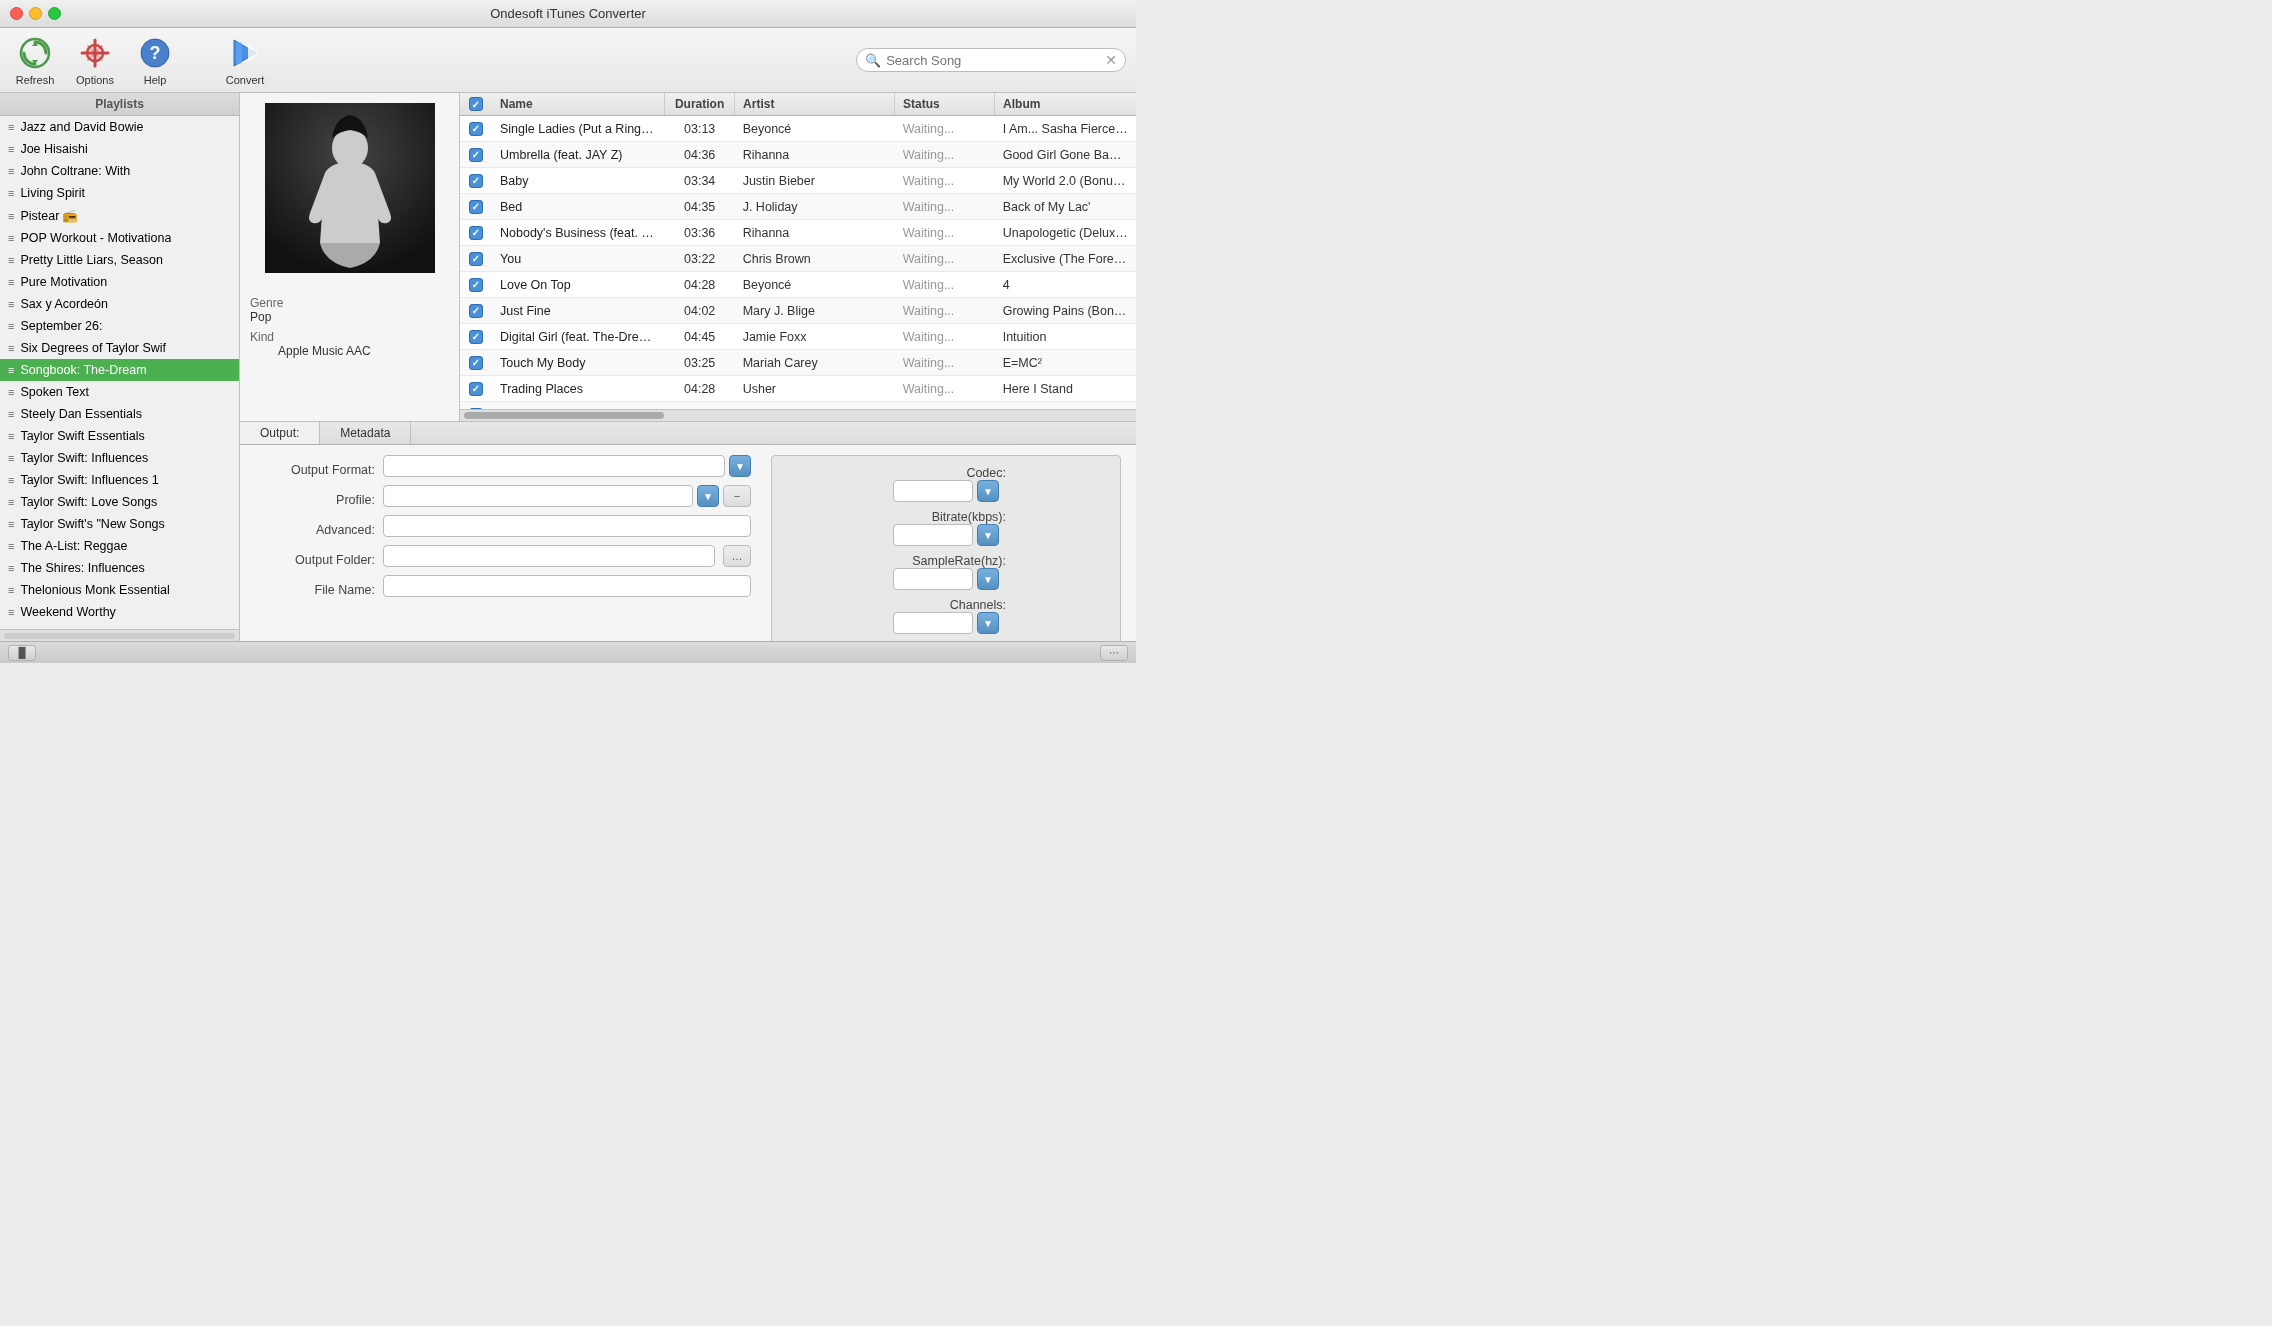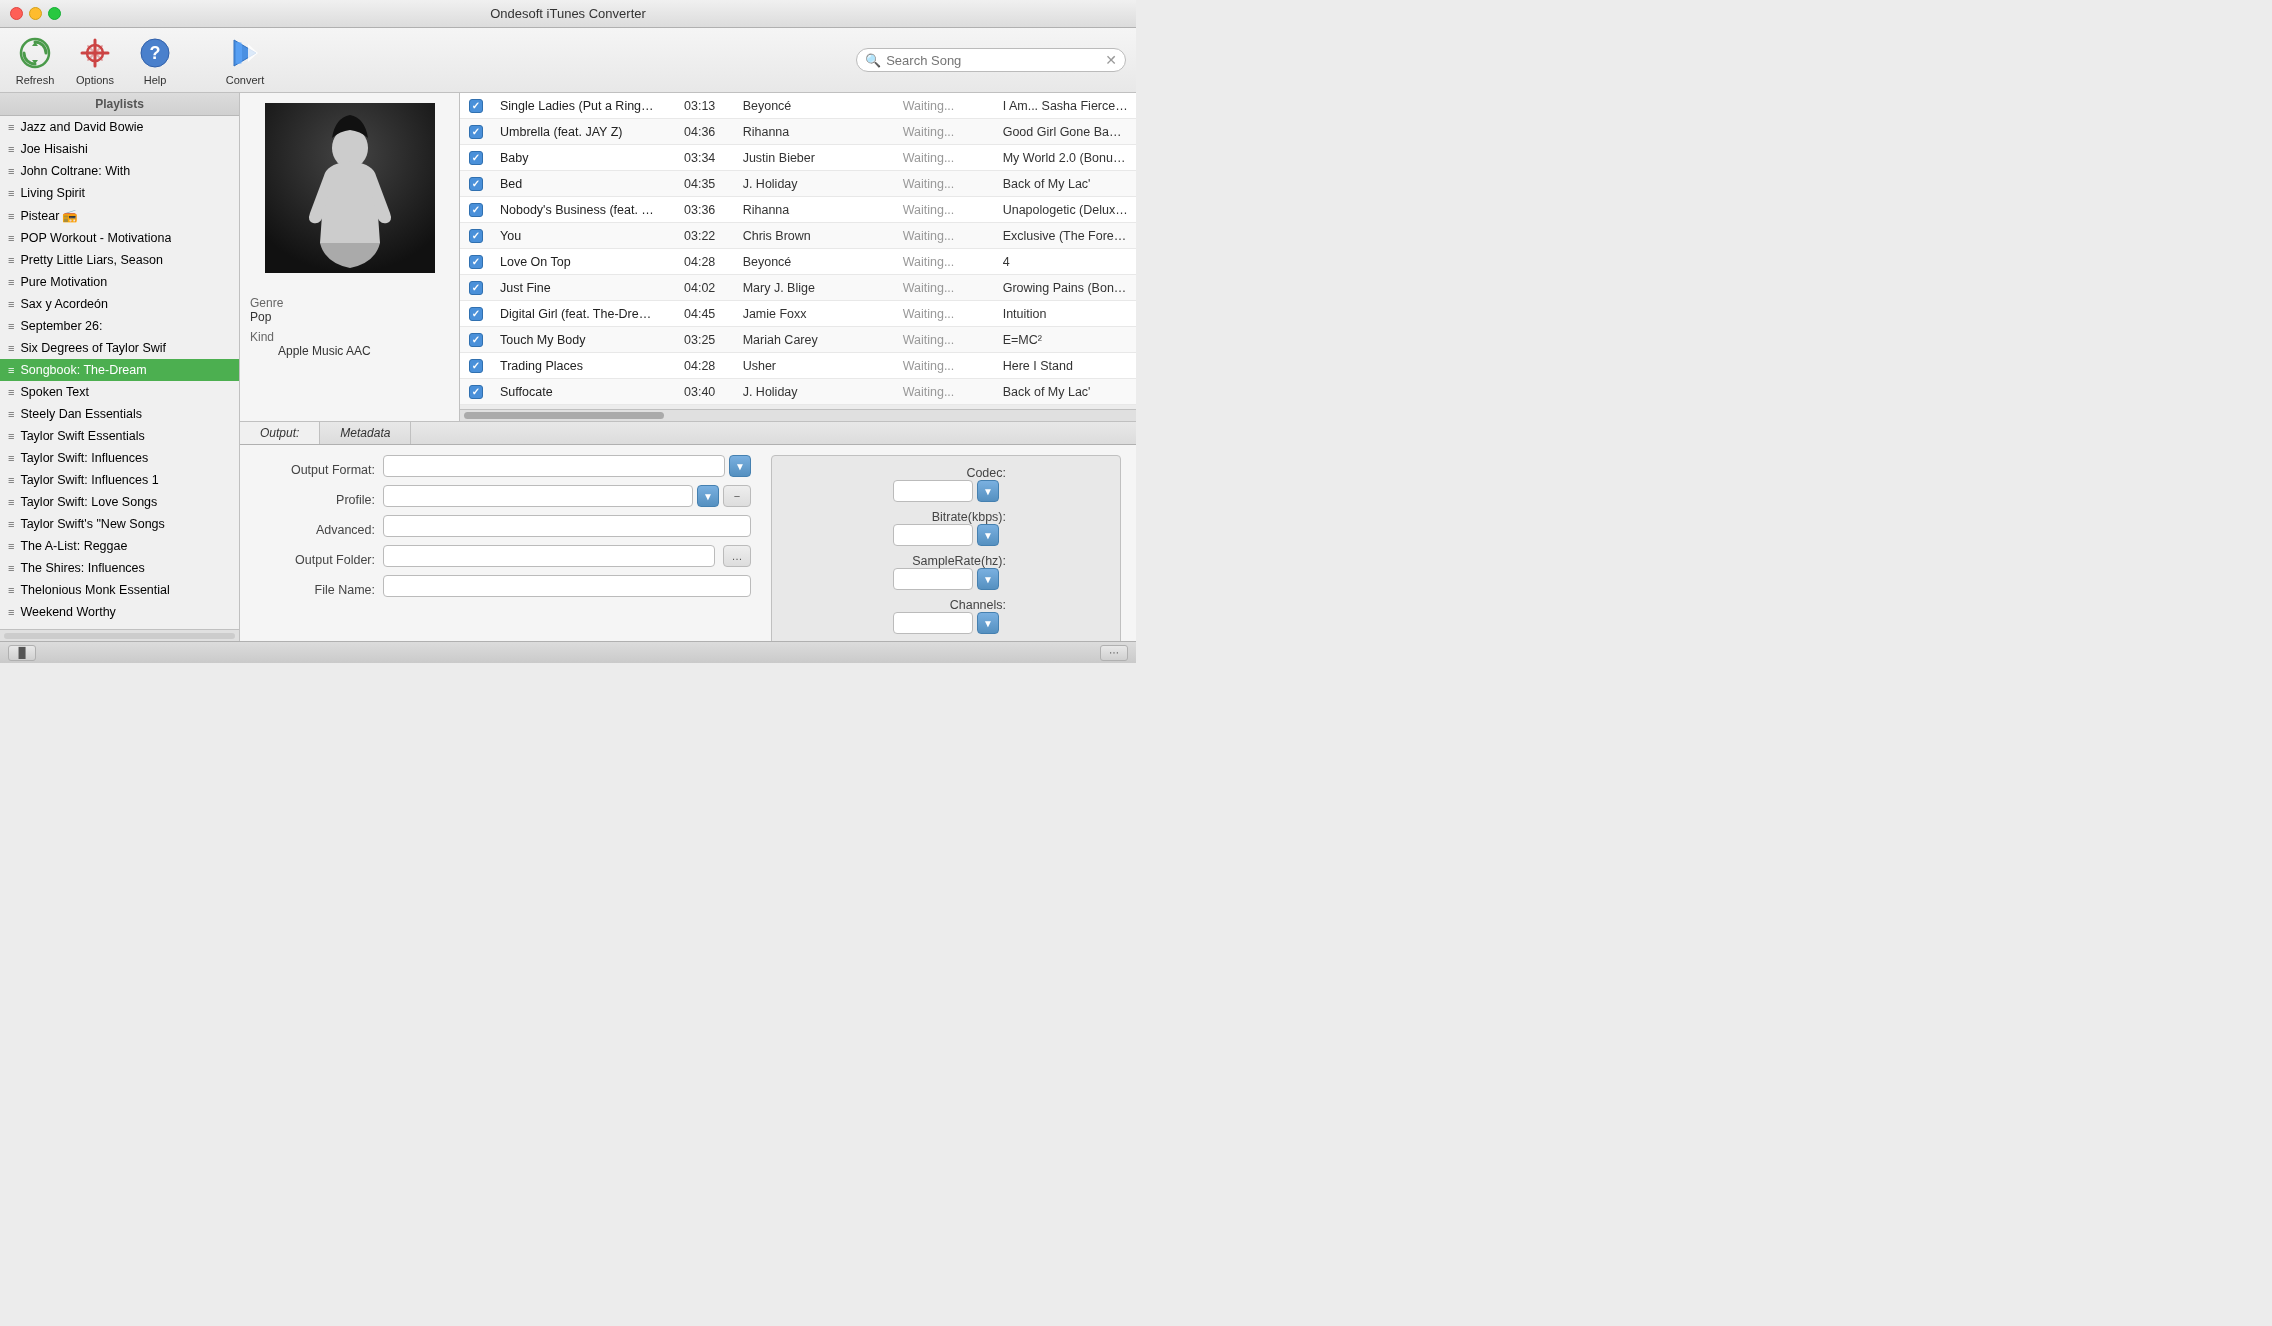--- a/index.html
+++ b/index.html
@@ -304,21 +304,20 @@
       height: 220px;
       background: #f5f5f5;
       border-top: 1px solid #c0c0c0;
       display: flex;
       flex-direction: column;
     }
     .bottom-tabs {
       display: flex;
       background: linear-gradient(to bottom, #e8e8e8, #dcdcdc);
       border-bottom: 1px solid #b0b0b0;
-      font-style: italic;
     }
     .bottom-tab {
       padding: 4px 20px;
       font-size: 12px;
       color: #333;
       cursor: pointer;
       border-right: 1px solid #c0c0c0;
     }
     .bottom-tab.active {
       background: #f0f0f0;
@@ -673,20 +672,30 @@
         </div>
         <div style="width:100%; margin-top:5px;">
           <div class="info-genre-label">Genre</div>
           <div class="info-genre-value">Pop</div>
           <div class="info-kind-label">Kind</div>
           <div class="info-kind-value">Apple Music AAC</div>
         </div>
       </div>
 
       <div class="table-container">
+        <div class="table-header">
+          <div class="th-check">
+            <div class="checkbox-header"></div>
+          </div>
+          <div class="th-name">Name</div>
+          <div class="th-duration">Duration</div>
+          <div class="th-artist">Artist</div>
+          <div class="th-status">Status</div>
+          <div class="th-album">Album</div>
+        </div>
         <div class="table-body" id="table-body">
         <div class="table-row">
     <div class="td-check">
       <div class="checkbox-blue"></div>
     </div>
     <div class="td-name">Single Ladies (Put a Ring on It)</div>
     <div class="td-duration">03:13</div>
     <div class="td-artist">Beyoncé</div>
     <div class="td-status">Waiting...</div>
     <div class="td-album">I Am... Sasha Fierce (Delu</div>

